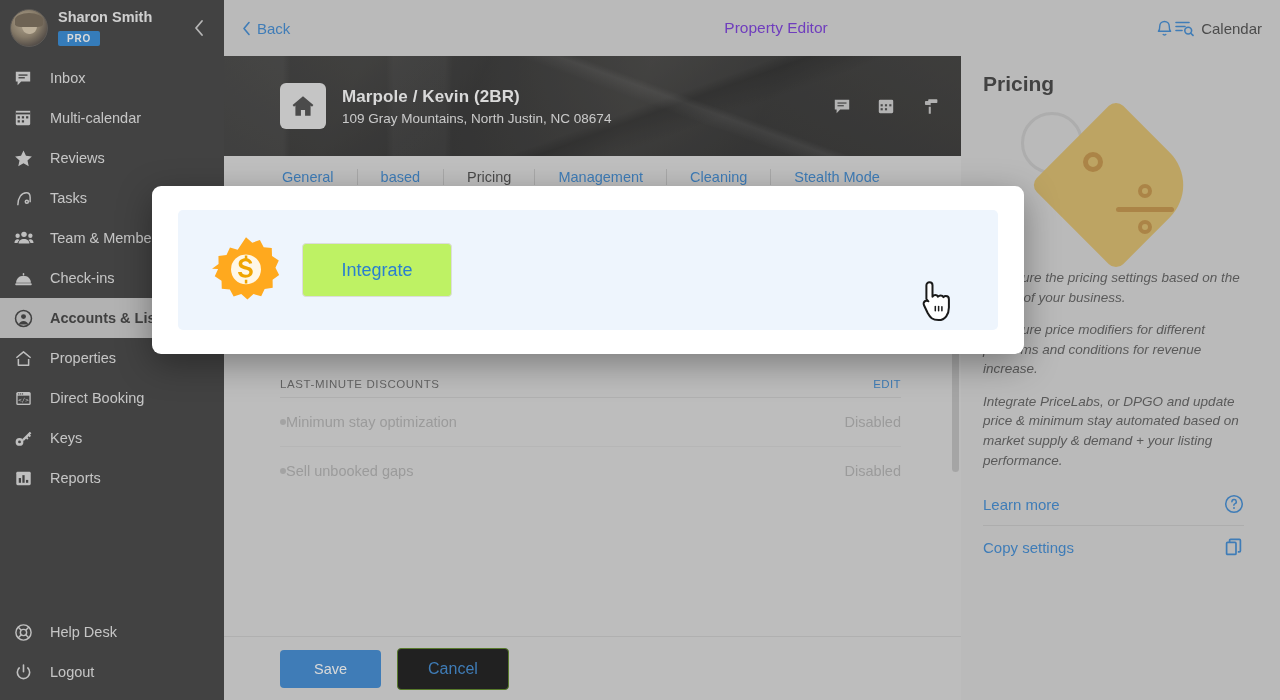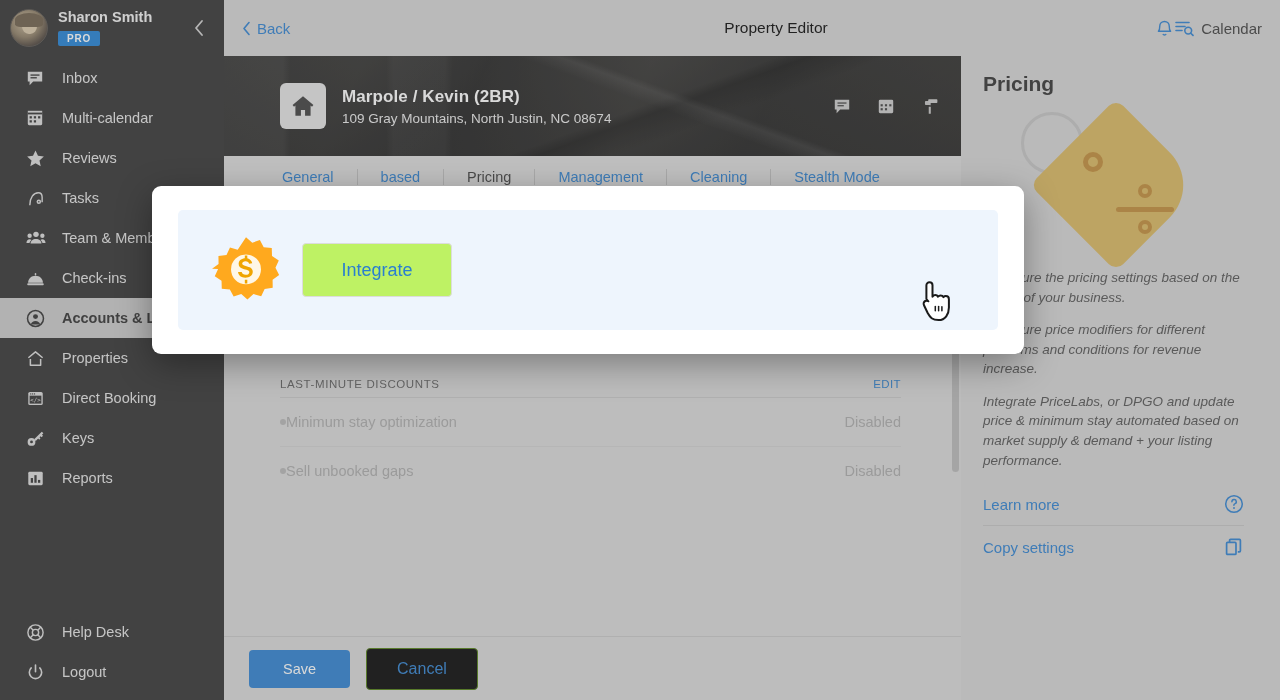--- a/index.html
+++ b/index.html
@@ -50,21 +50,21 @@
   }
   .collapse-btn {
     position: absolute; right: 14px; top: 17px;
     width: 22px; height: 22px; cursor: pointer;
     display: flex; align-items: center; justify-content: center;
     color: #cfcfcf;
   }
   .sb-nav { margin-top: 2px; }
   .sb-item {
     display: flex; align-items: center;
-    height: 40px; padding-left: 26px;
+    height: 40px; padding-left: 14px;
     font-size: 14.5px; color: #e4e4e4;
     cursor: pointer; white-space: nowrap;
   }
   .sb-item .ic {
     width: 28px; flex: 0 0 28px;
     display: flex; align-items: center; justify-content: flex-start;
     color: #dcdcdc;
   }
   .sb-item .lbl { margin-left: 8px; }
   .sb-item.active {
@@ -80,21 +80,21 @@
     background: #d4d4d4;
     display: flex; align-items: center;
     z-index: 3;
   }
   .back-link {
     display:flex; align-items:center; gap:6px;
     margin-left: 18px; color: #2a7fd0; font-size: 15px; cursor: pointer;
   }
   .page-title {
     position:absolute; left:0; right:0; text-align:center;
-    font-size: 15.5px; color: #000000; pointer-events: none; margin-left: 48px;
+    font-size: 15.5px; color: #6d28d9; pointer-events: none; margin-left: 48px;
   }
   .topbar-right {
     margin-left: auto; margin-right: 18px;
     display: flex; align-items: center; gap: 0; z-index:2;
   }
   .cal-link { display:flex; align-items:center; gap:7px; color:#3b3b3b; font-size:15px; cursor:pointer; }
 
   
   .main {
     position: absolute; left: 224px; top: 56px;
@@ -166,21 +166,21 @@
   .row .val { color:#a9a9a9; }
 
   .content-scrollbar{
     position:absolute; right:2px; top:4px; width:7px; height:270px;
     background:#b8b8b8; border-radius:4px; cursor:pointer;
   }
 
   .footer {
     position:absolute; left:0; bottom:0; width:737px; height:64px;
     background:#d9d9d9; border-top:1px solid #c6c6c6;
-    display:flex; align-items:center; padding-left:25px; gap:16px;
+    display:flex; align-items:center; padding-left:56px; gap:16px;
   }
   .btn-primary{
     background:#2a7fd0; color:#fff; border:none; border-radius:4px;
     font-size:14.5px; padding:11px 34px; cursor:pointer;
     font-family:"Liberation Sans", sans-serif;
   }
   .btn-secondary{
     background:#000000; color:#2a7fd0; border:1px solid #4d7c0f; border-radius:4px;
     font-size:16px; padding:11px 30px; cursor:pointer;
     font-family:"Liberation Sans", sans-serif;

